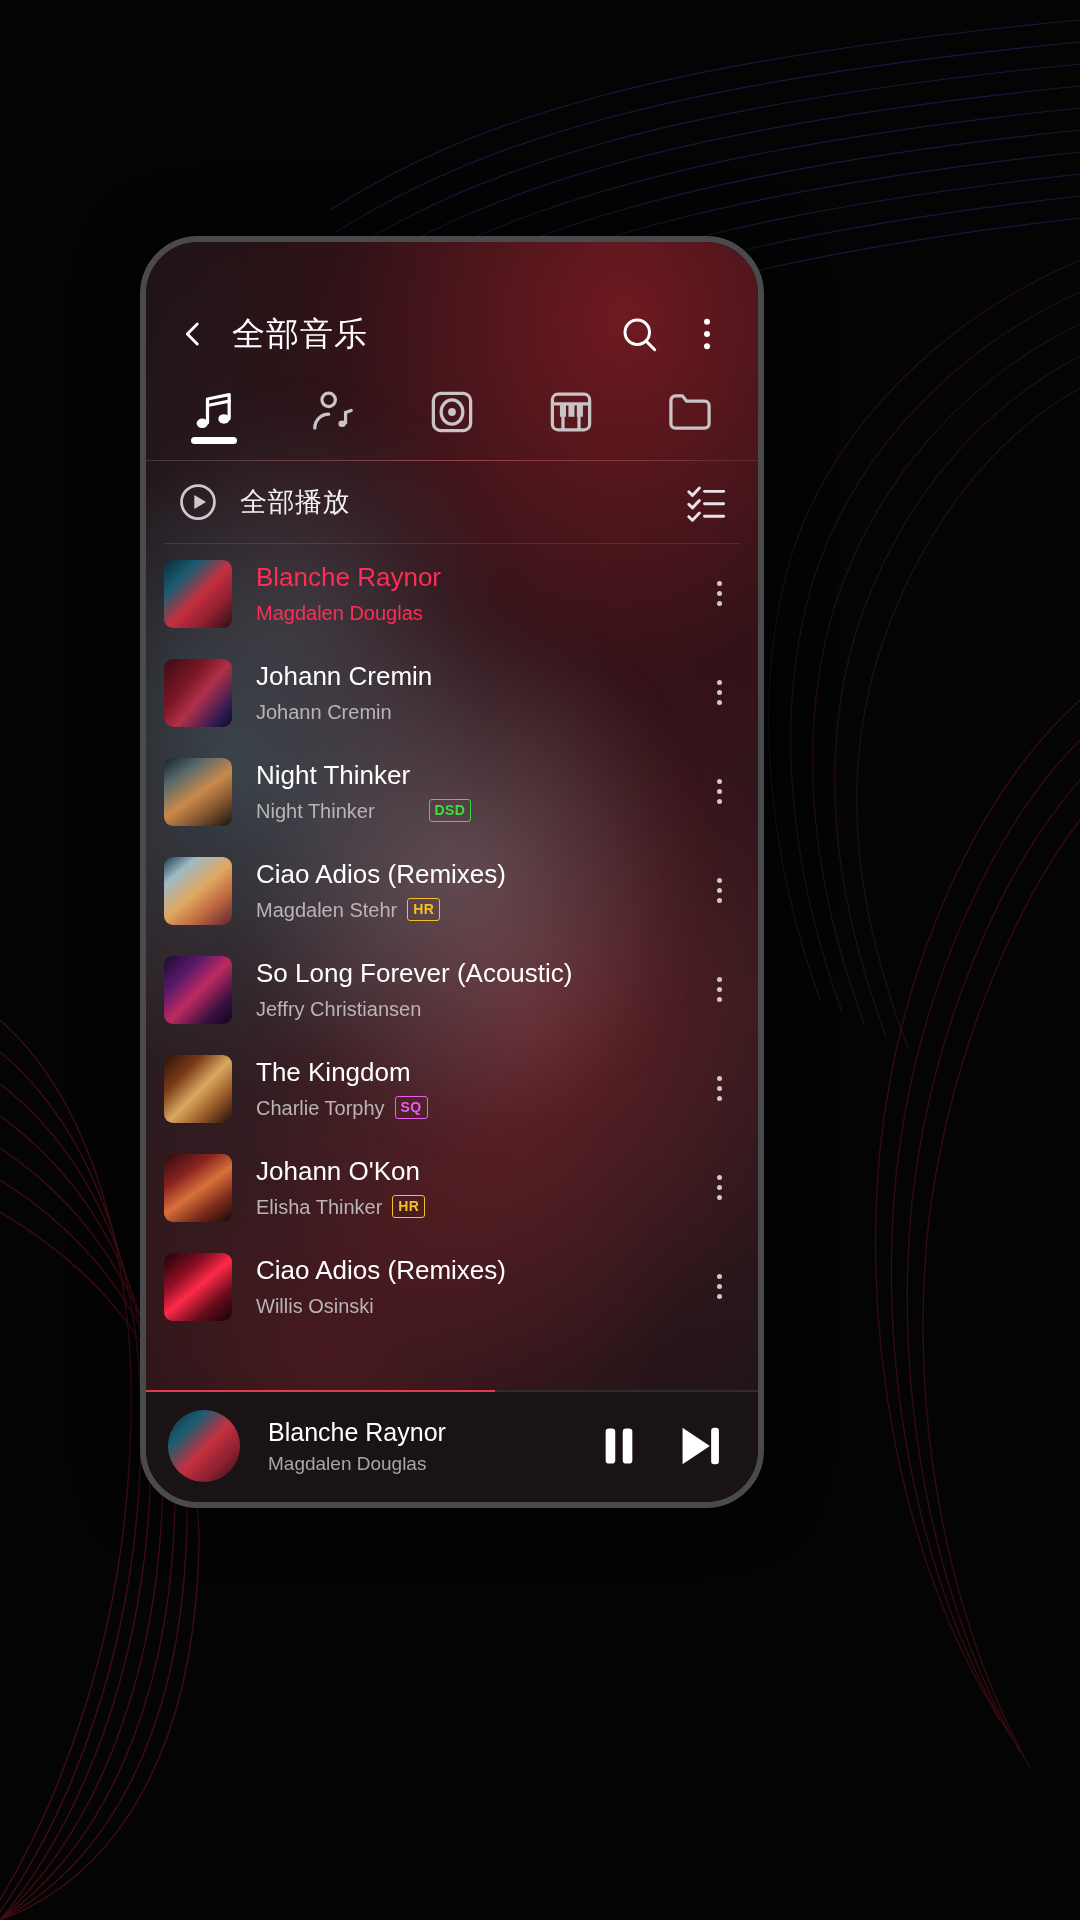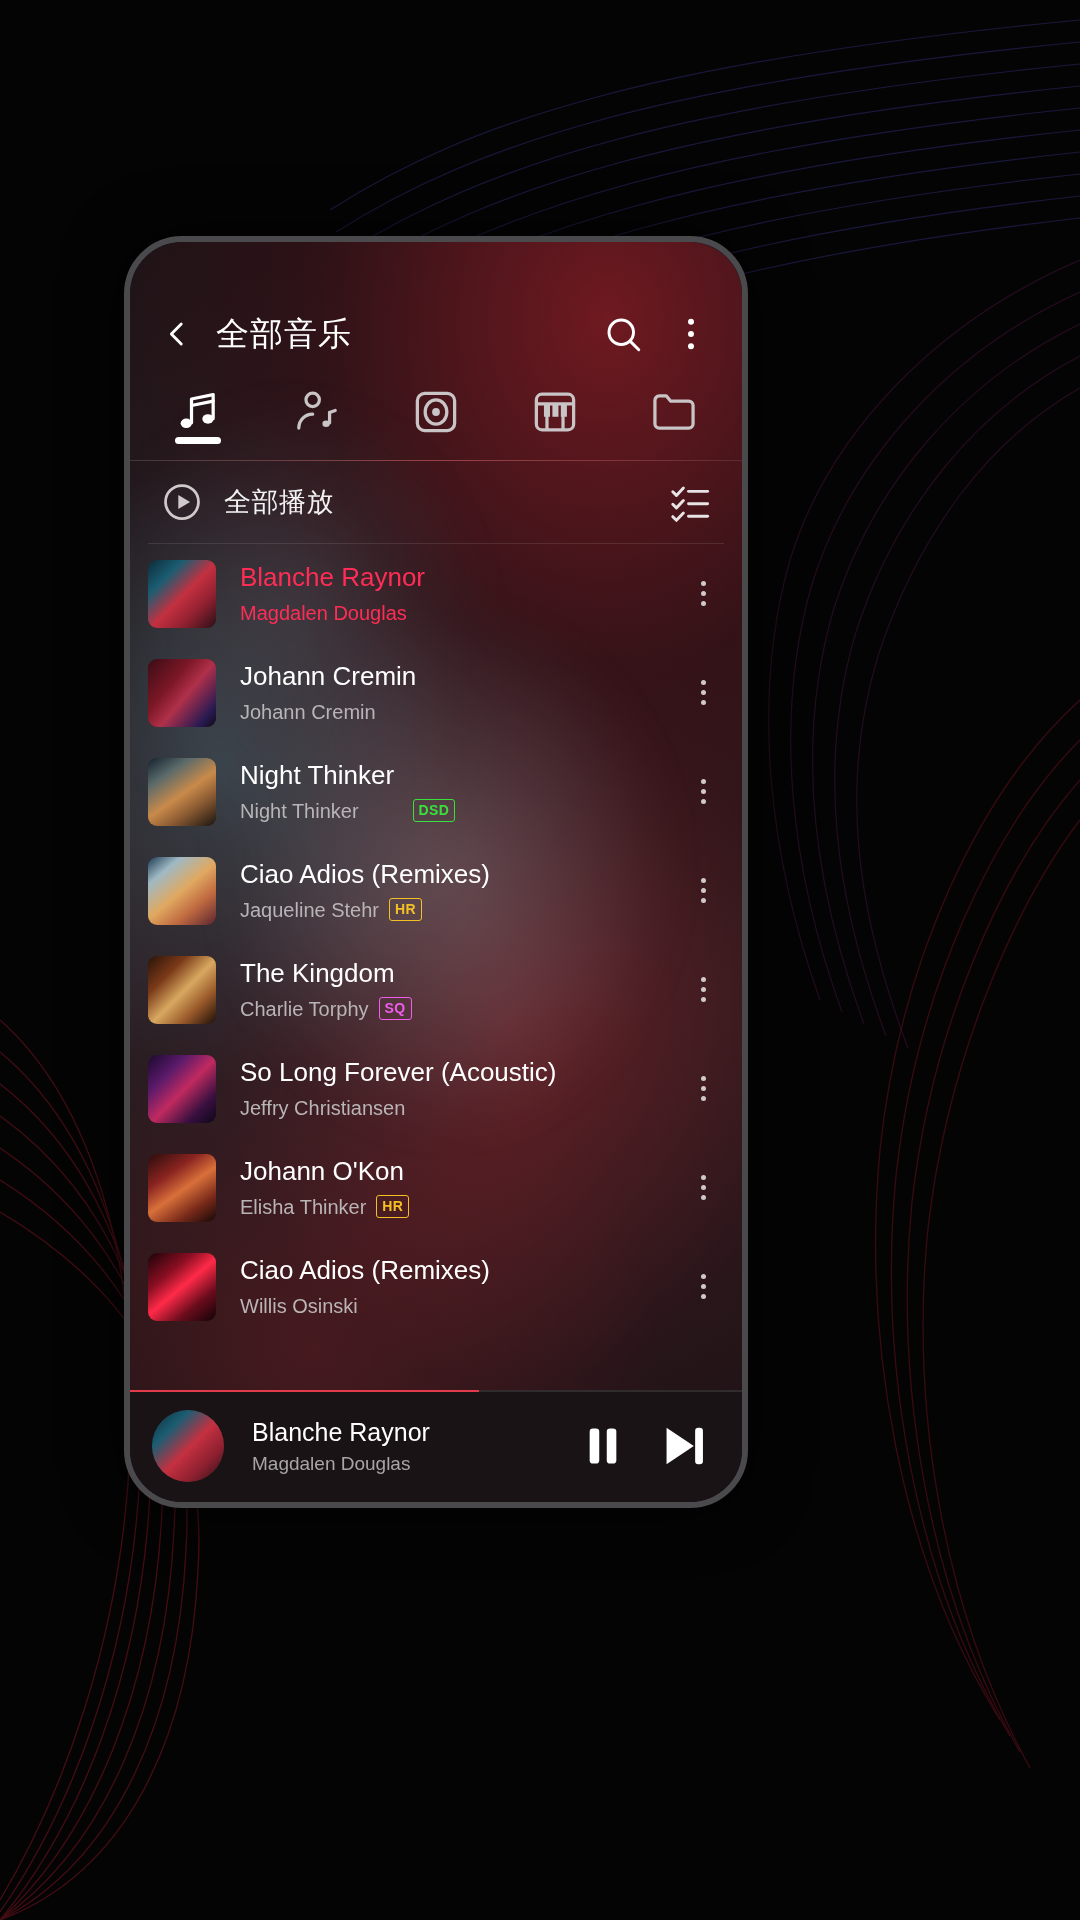--- a/index.html
+++ b/index.html
@@ -9,21 +9,21 @@
     font-family: "Liberation Sans", sans-serif;
     overflow: hidden;
   }
   #root { position: relative; width: 1080px; height: 1920px; background:#050405; }
 
   
   .bg-lines { position:absolute; inset:0; pointer-events:none; }
 
   
   .phone {
-    position:absolute; left:124px; top:236px;
+    position:absolute; left:140px; top:236px;
     width:624px; height:1272px;
     border-radius:58px;
     background:#0f172a;
     border:6px solid #4a4a4c;
     overflow:hidden;
     box-shadow:0 0 60px rgba(0,0,0,.8);
   }
   .screen { position:absolute; inset:0; border-radius:52px; overflow:hidden; }
 
   
@@ -329,57 +329,57 @@
             </div>
         </div>
 
         <div class="row">
           <div class="art">
               <i class="ph5"></i>
             </div>
           <div class="meta">
             <div class="t1">Ciao Adios (Remixes)</div>
             <div class="t2">
-              <span>Jaqueline Stehr</span>
+              <span>Magdalen Stehr</span>
               <span class="badge hr">HR</span>
+            </div>
+          </div>
+          <div class="kebab">
+              <b></b>
+              <b></b>
+              <b></b>
+            </div>
+        </div>
+
+        <div class="row">
+          <div class="art">
+              <i class="ph6"></i>
+            </div>
+          <div class="meta">
+            <div class="t1">So Long Forever (Acoustic)</div>
+            <div class="t2">
+              <span>Jeffry Christiansen</span>
             </div>
           </div>
           <div class="kebab">
               <b></b>
               <b></b>
               <b></b>
             </div>
         </div>
 
         <div class="row">
           <div class="art">
               <i class="ph7"></i>
             </div>
           <div class="meta">
             <div class="t1">The Kingdom</div>
             <div class="t2">
               <span>Charlie Torphy</span>
               <span class="badge sq">SQ</span>
-            </div>
-          </div>
-          <div class="kebab">
-              <b></b>
-              <b></b>
-              <b></b>
-            </div>
-        </div>
-
-        <div class="row">
-          <div class="art">
-              <i class="ph6"></i>
-            </div>
-          <div class="meta">
-            <div class="t1">So Long Forever (Acoustic)</div>
-            <div class="t2">
-              <span>Jeffry Christiansen</span>
             </div>
           </div>
           <div class="kebab">
               <b></b>
               <b></b>
               <b></b>
             </div>
         </div>
 
         <div class="row">

